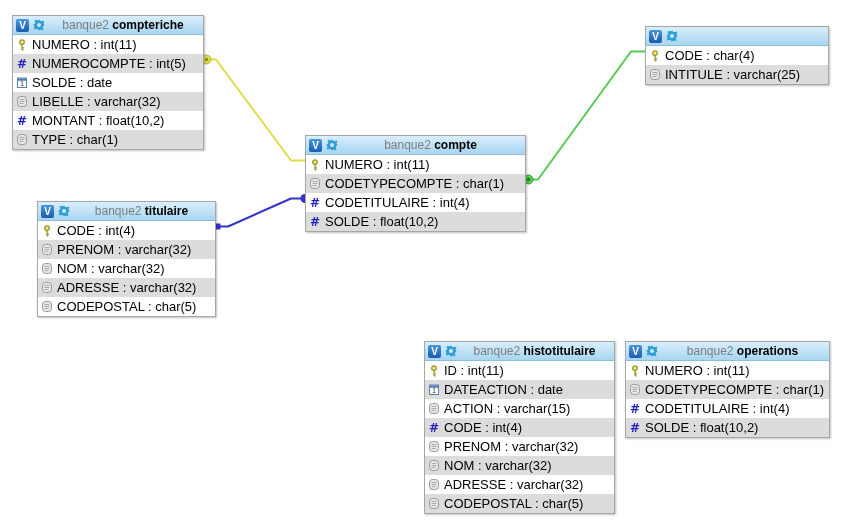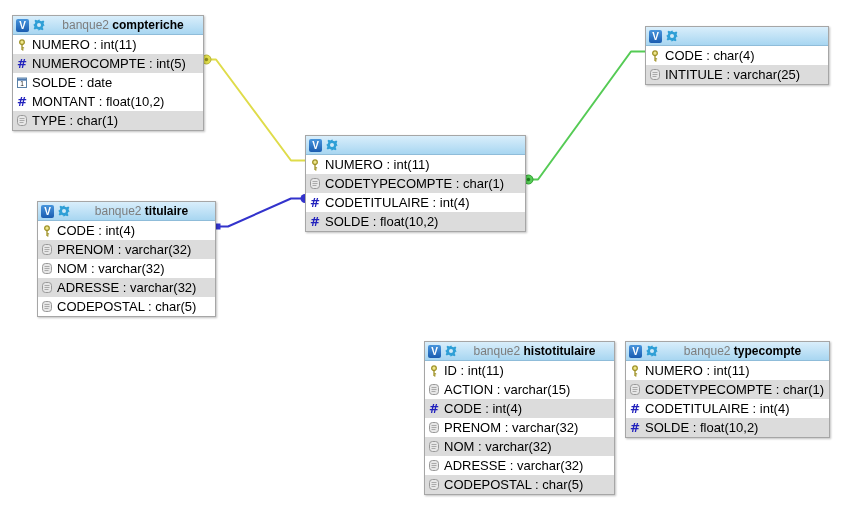--- a/index.html
+++ b/index.html
@@ -75,20 +75,29 @@
       <div class="row">
         <span class="icon">
           <svg width="10" height="11" viewBox="0 0 10 11">
             <rect x="0.5" y="1" width="9" height="9.5" fill="#ffffff" stroke="#5b82a8"></rect>
             <rect x="1" y="1.5" width="8" height="2.2" fill="#4d79b0"></rect>
             <text x="5" y="9.2" font-size="6.5" text-anchor="middle" fill="#222">1</text>
           </svg>
         </span>
         <span class="flabel">SOLDE : date</span>
       </div>
+      <div class="row alt">
+        <span class="icon">
+          <svg width="10" height="11" viewBox="0 0 10 11">
+            <rect x="0.5" y="0.5" width="9" height="10" rx="3" fill="#e7e7e7" stroke="#999999"></rect>
+            <path d="M2.5 3.5h5M2.5 5.5h5M2.5 7.5h4" stroke="#aaaaaa" stroke-width="1" fill="none"></path>
+          </svg>
+        </span>
+        <span class="flabel">LIBELLE : varchar(32)</span>
+      </div>
       <div class="row">
         <span class="icon">
           <span class="hash">#</span>
         </span>
         <span class="flabel">MONTANT : float(10,2)</span>
       </div>
       <div class="row alt">
         <span class="icon">
           <svg width="10" height="11" viewBox="0 0 10 11">
             <rect x="0.5" y="0.5" width="9" height="10" rx="3" fill="#e7e7e7" stroke="#999999"></rect>
@@ -129,20 +138,21 @@
     </div>
     <div class="pmd-table" style="left: 305px; top: 135px; width: 219px;">
       <div class="hdr">
         <span class="vbadge">V</span>
         <span class="gicon">
           <svg width="12" height="12" viewBox="0 0 16 16">
             <path fill="#2f9fd6" d="M8 0l1.2 2.2a6 6 0 012.1.9L13.7 2l1.4 1.4-1.1 2.4a6 6 0 01.9 2.1L16 8l-2.2 1.2a6 6 0 01-.9 2.1l1.1 2.4-1.4 1.4-2.4-1.1a6 6 0 01-2.1.9L8 16l-1.2-2.2a6 6 0 01-2.1-.9l-2.4 1.1L.9 12.7 2 10.3a6 6 0 01-.9-2.1L0 8l2.2-1.2a6 6 0 01.9-2.1L2 2.3 3.4.9l2.4 1.1a6 6 0 012.1-.9L8 0z"></path>
             <circle cx="8" cy="8" r="2.7" fill="#cfe9f8"></circle>
           </svg>
         </span>
+        <span class="title"><span class="db">banque2</span> <span class="tname">compte</span></span>
       </div>
       <div class="row">
         <span class="icon">
           <svg width="10" height="12" viewBox="0 0 10 12">
             <circle cx="5" cy="3.2" r="2.3" fill="#efe78c" stroke="#9f9227" stroke-width="1.3"></circle>
             <path d="M5 5.5 L5 11 M5 8.8 L7.1 8.8 M5 10.9 L6.5 10.9" stroke="#9f9227" stroke-width="1.3" fill="none"></path>
           </svg>
         </span>
         <span class="flabel">NUMERO : int(11)</span>
       </div>
@@ -238,20 +248,30 @@
       </div>
       <div class="row">
         <span class="icon">
           <svg width="10" height="12" viewBox="0 0 10 12">
             <circle cx="5" cy="3.2" r="2.3" fill="#efe78c" stroke="#9f9227" stroke-width="1.3"></circle>
             <path d="M5 5.5 L5 11 M5 8.8 L7.1 8.8 M5 10.9 L6.5 10.9" stroke="#9f9227" stroke-width="1.3" fill="none"></path>
           </svg>
         </span>
         <span class="flabel">ID : int(11)</span>
       </div>
+      <div class="row alt">
+        <span class="icon">
+          <svg width="10" height="11" viewBox="0 0 10 11">
+            <rect x="0.5" y="1" width="9" height="9.5" fill="#ffffff" stroke="#5b82a8"></rect>
+            <rect x="1" y="1.5" width="8" height="2.2" fill="#4d79b0"></rect>
+            <text x="5" y="9.2" font-size="6.5" text-anchor="middle" fill="#222">1</text>
+          </svg>
+        </span>
+        <span class="flabel">DATEACTION : date</span>
+      </div>
       <div class="row">
         <span class="icon">
           <svg width="10" height="11" viewBox="0 0 10 11">
             <rect x="0.5" y="0.5" width="9" height="10" rx="3" fill="#e7e7e7" stroke="#999999"></rect>
             <path d="M2.5 3.5h5M2.5 5.5h5M2.5 7.5h4" stroke="#aaaaaa" stroke-width="1" fill="none"></path>
           </svg>
         </span>
         <span class="flabel">ACTION : varchar(15)</span>
       </div>
       <div class="row alt">
@@ -299,21 +319,21 @@
     </div>
     <div class="pmd-table" style="left: 625px; top: 341px; width: 203px;">
       <div class="hdr">
         <span class="vbadge">V</span>
         <span class="gicon">
           <svg width="12" height="12" viewBox="0 0 16 16">
             <path fill="#2f9fd6" d="M8 0l1.2 2.2a6 6 0 012.1.9L13.7 2l1.4 1.4-1.1 2.4a6 6 0 01.9 2.1L16 8l-2.2 1.2a6 6 0 01-.9 2.1l1.1 2.4-1.4 1.4-2.4-1.1a6 6 0 01-2.1.9L8 16l-1.2-2.2a6 6 0 01-2.1-.9l-2.4 1.1L.9 12.7 2 10.3a6 6 0 01-.9-2.1L0 8l2.2-1.2a6 6 0 01.9-2.1L2 2.3 3.4.9l2.4 1.1a6 6 0 012.1-.9L8 0z"></path>
             <circle cx="8" cy="8" r="2.7" fill="#cfe9f8"></circle>
           </svg>
         </span>
-        <span class="title"><span class="db">banque2</span> <span class="tname">typecompte</span></span>
+        <span class="title"><span class="db">banque2</span> <span class="tname">operations</span></span>
       </div>
       <div class="row">
         <span class="icon">
           <svg width="10" height="12" viewBox="0 0 10 12">
             <circle cx="5" cy="3.2" r="2.3" fill="#efe78c" stroke="#9f9227" stroke-width="1.3"></circle>
             <path d="M5 5.5 L5 11 M5 8.8 L7.1 8.8 M5 10.9 L6.5 10.9" stroke="#9f9227" stroke-width="1.3" fill="none"></path>
           </svg>
         </span>
         <span class="flabel">NUMERO : int(11)</span>
       </div>

